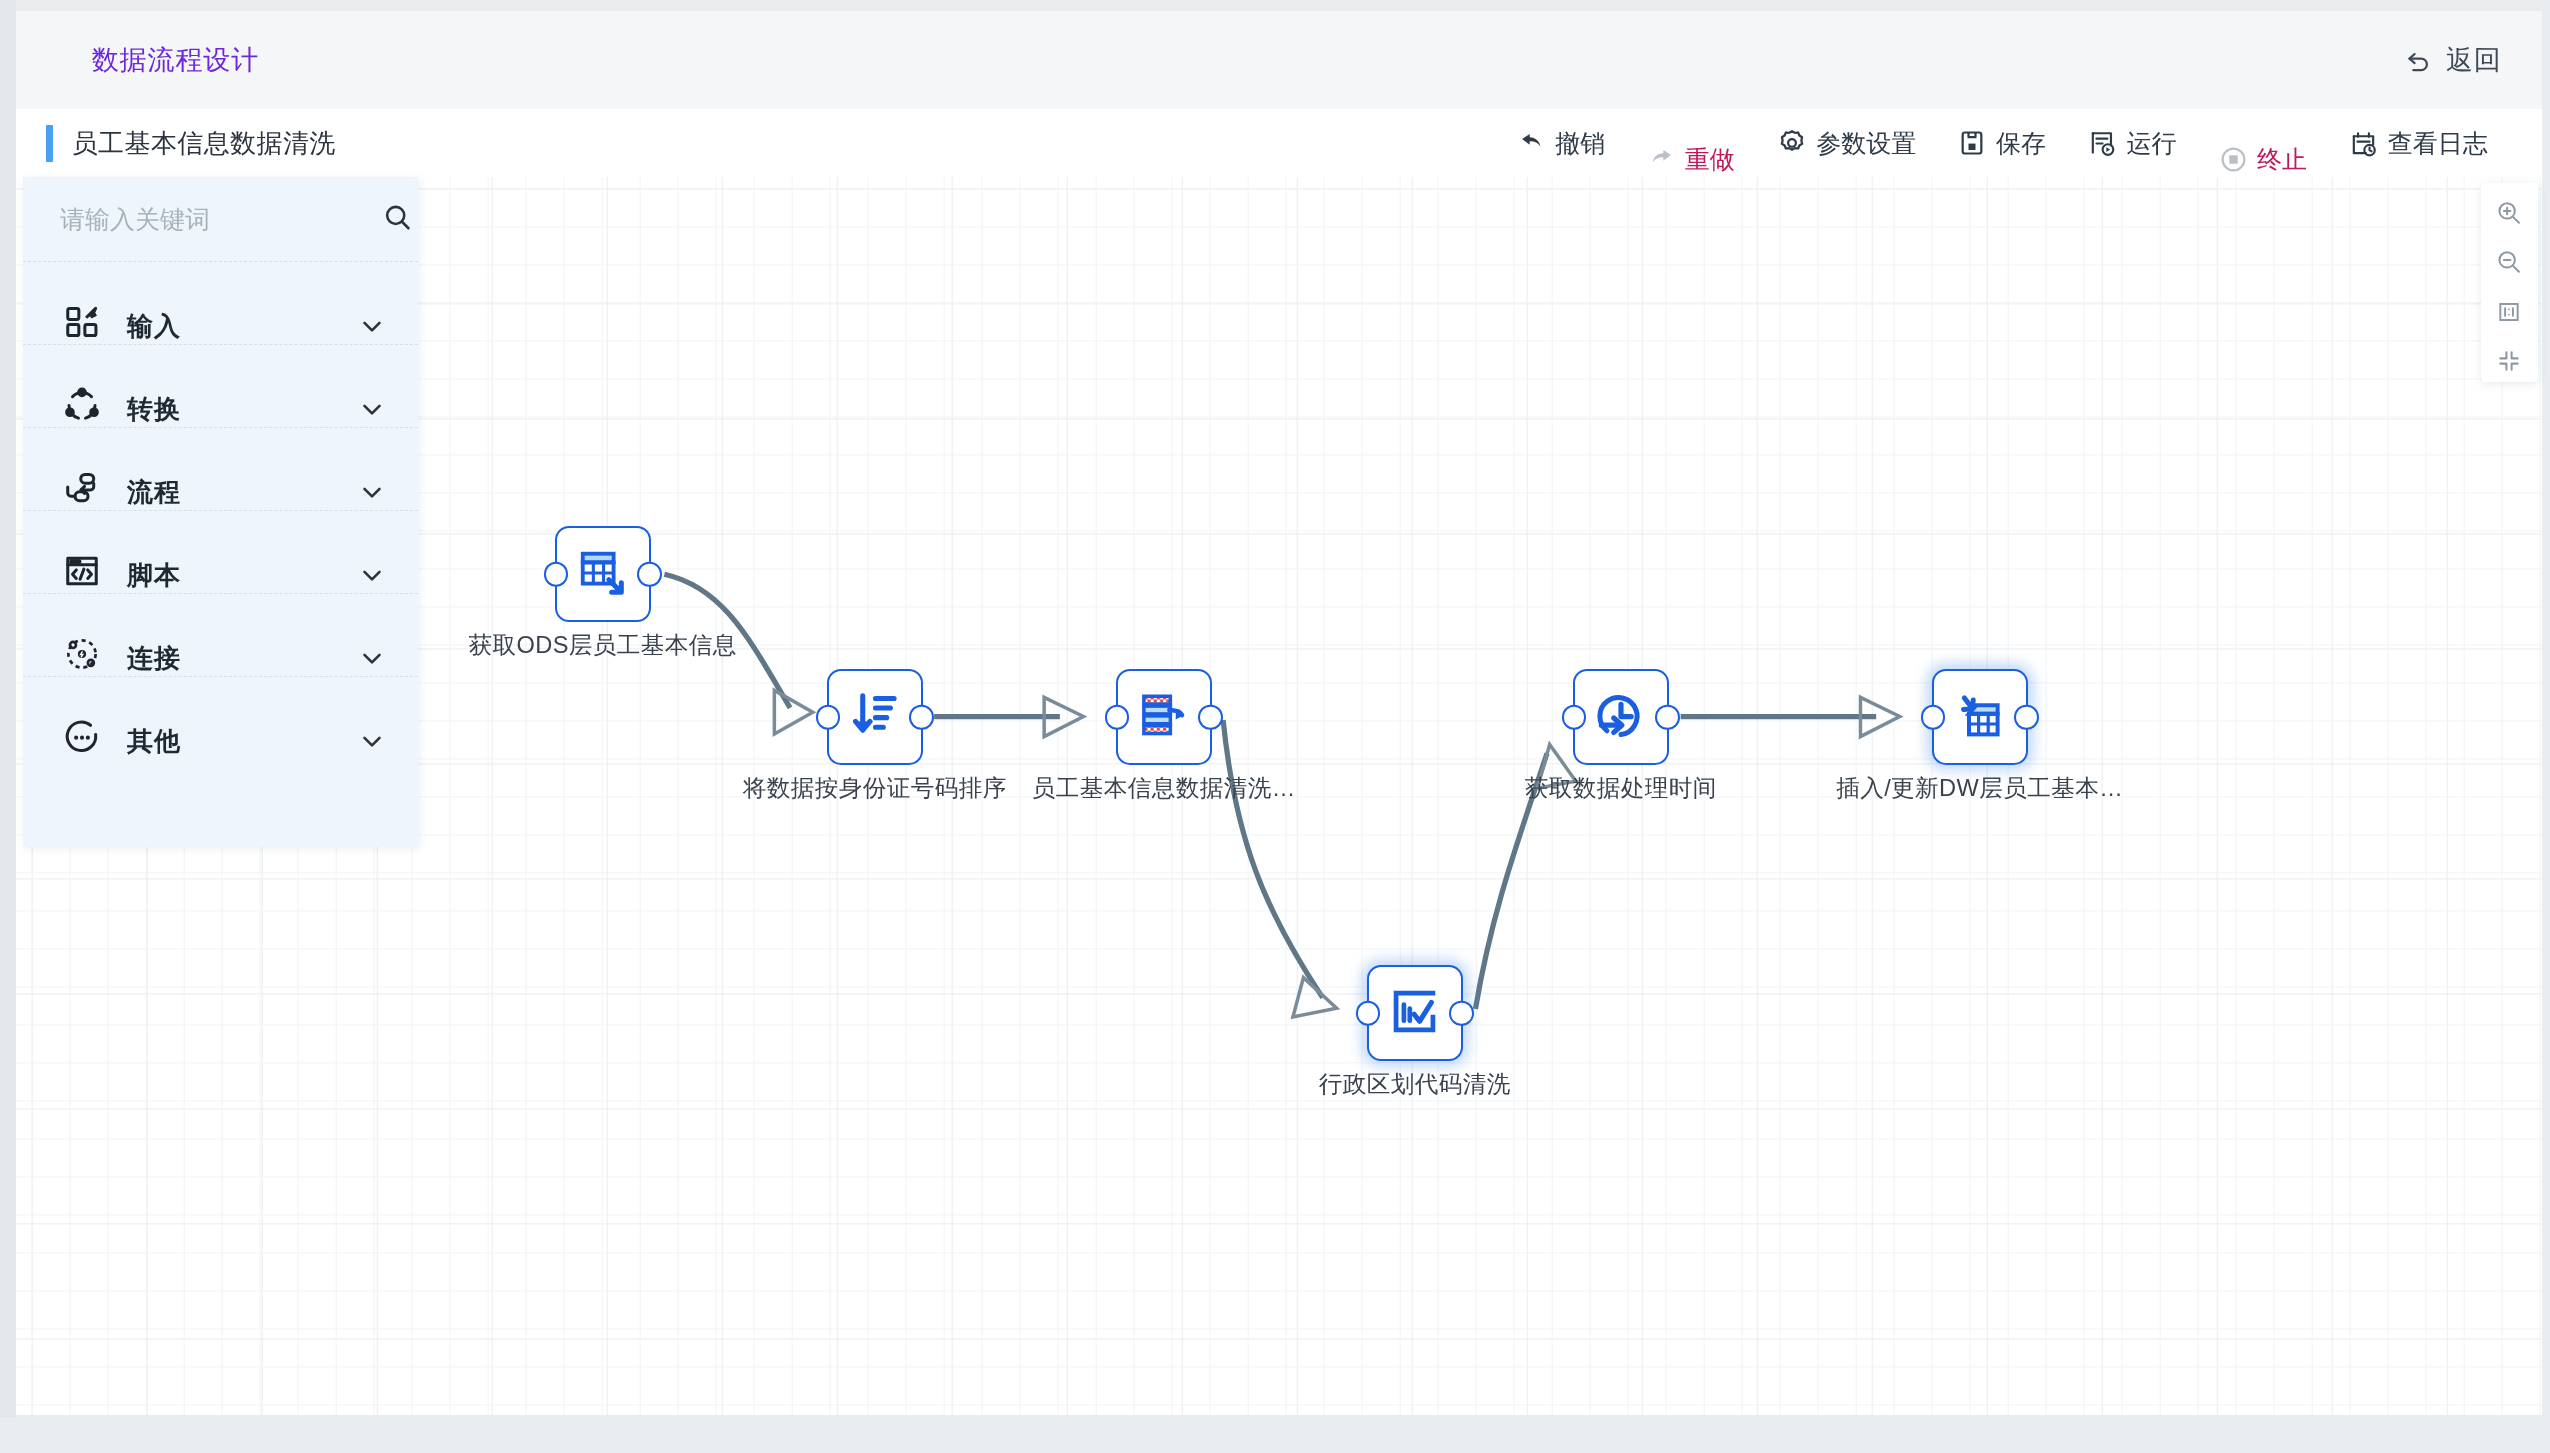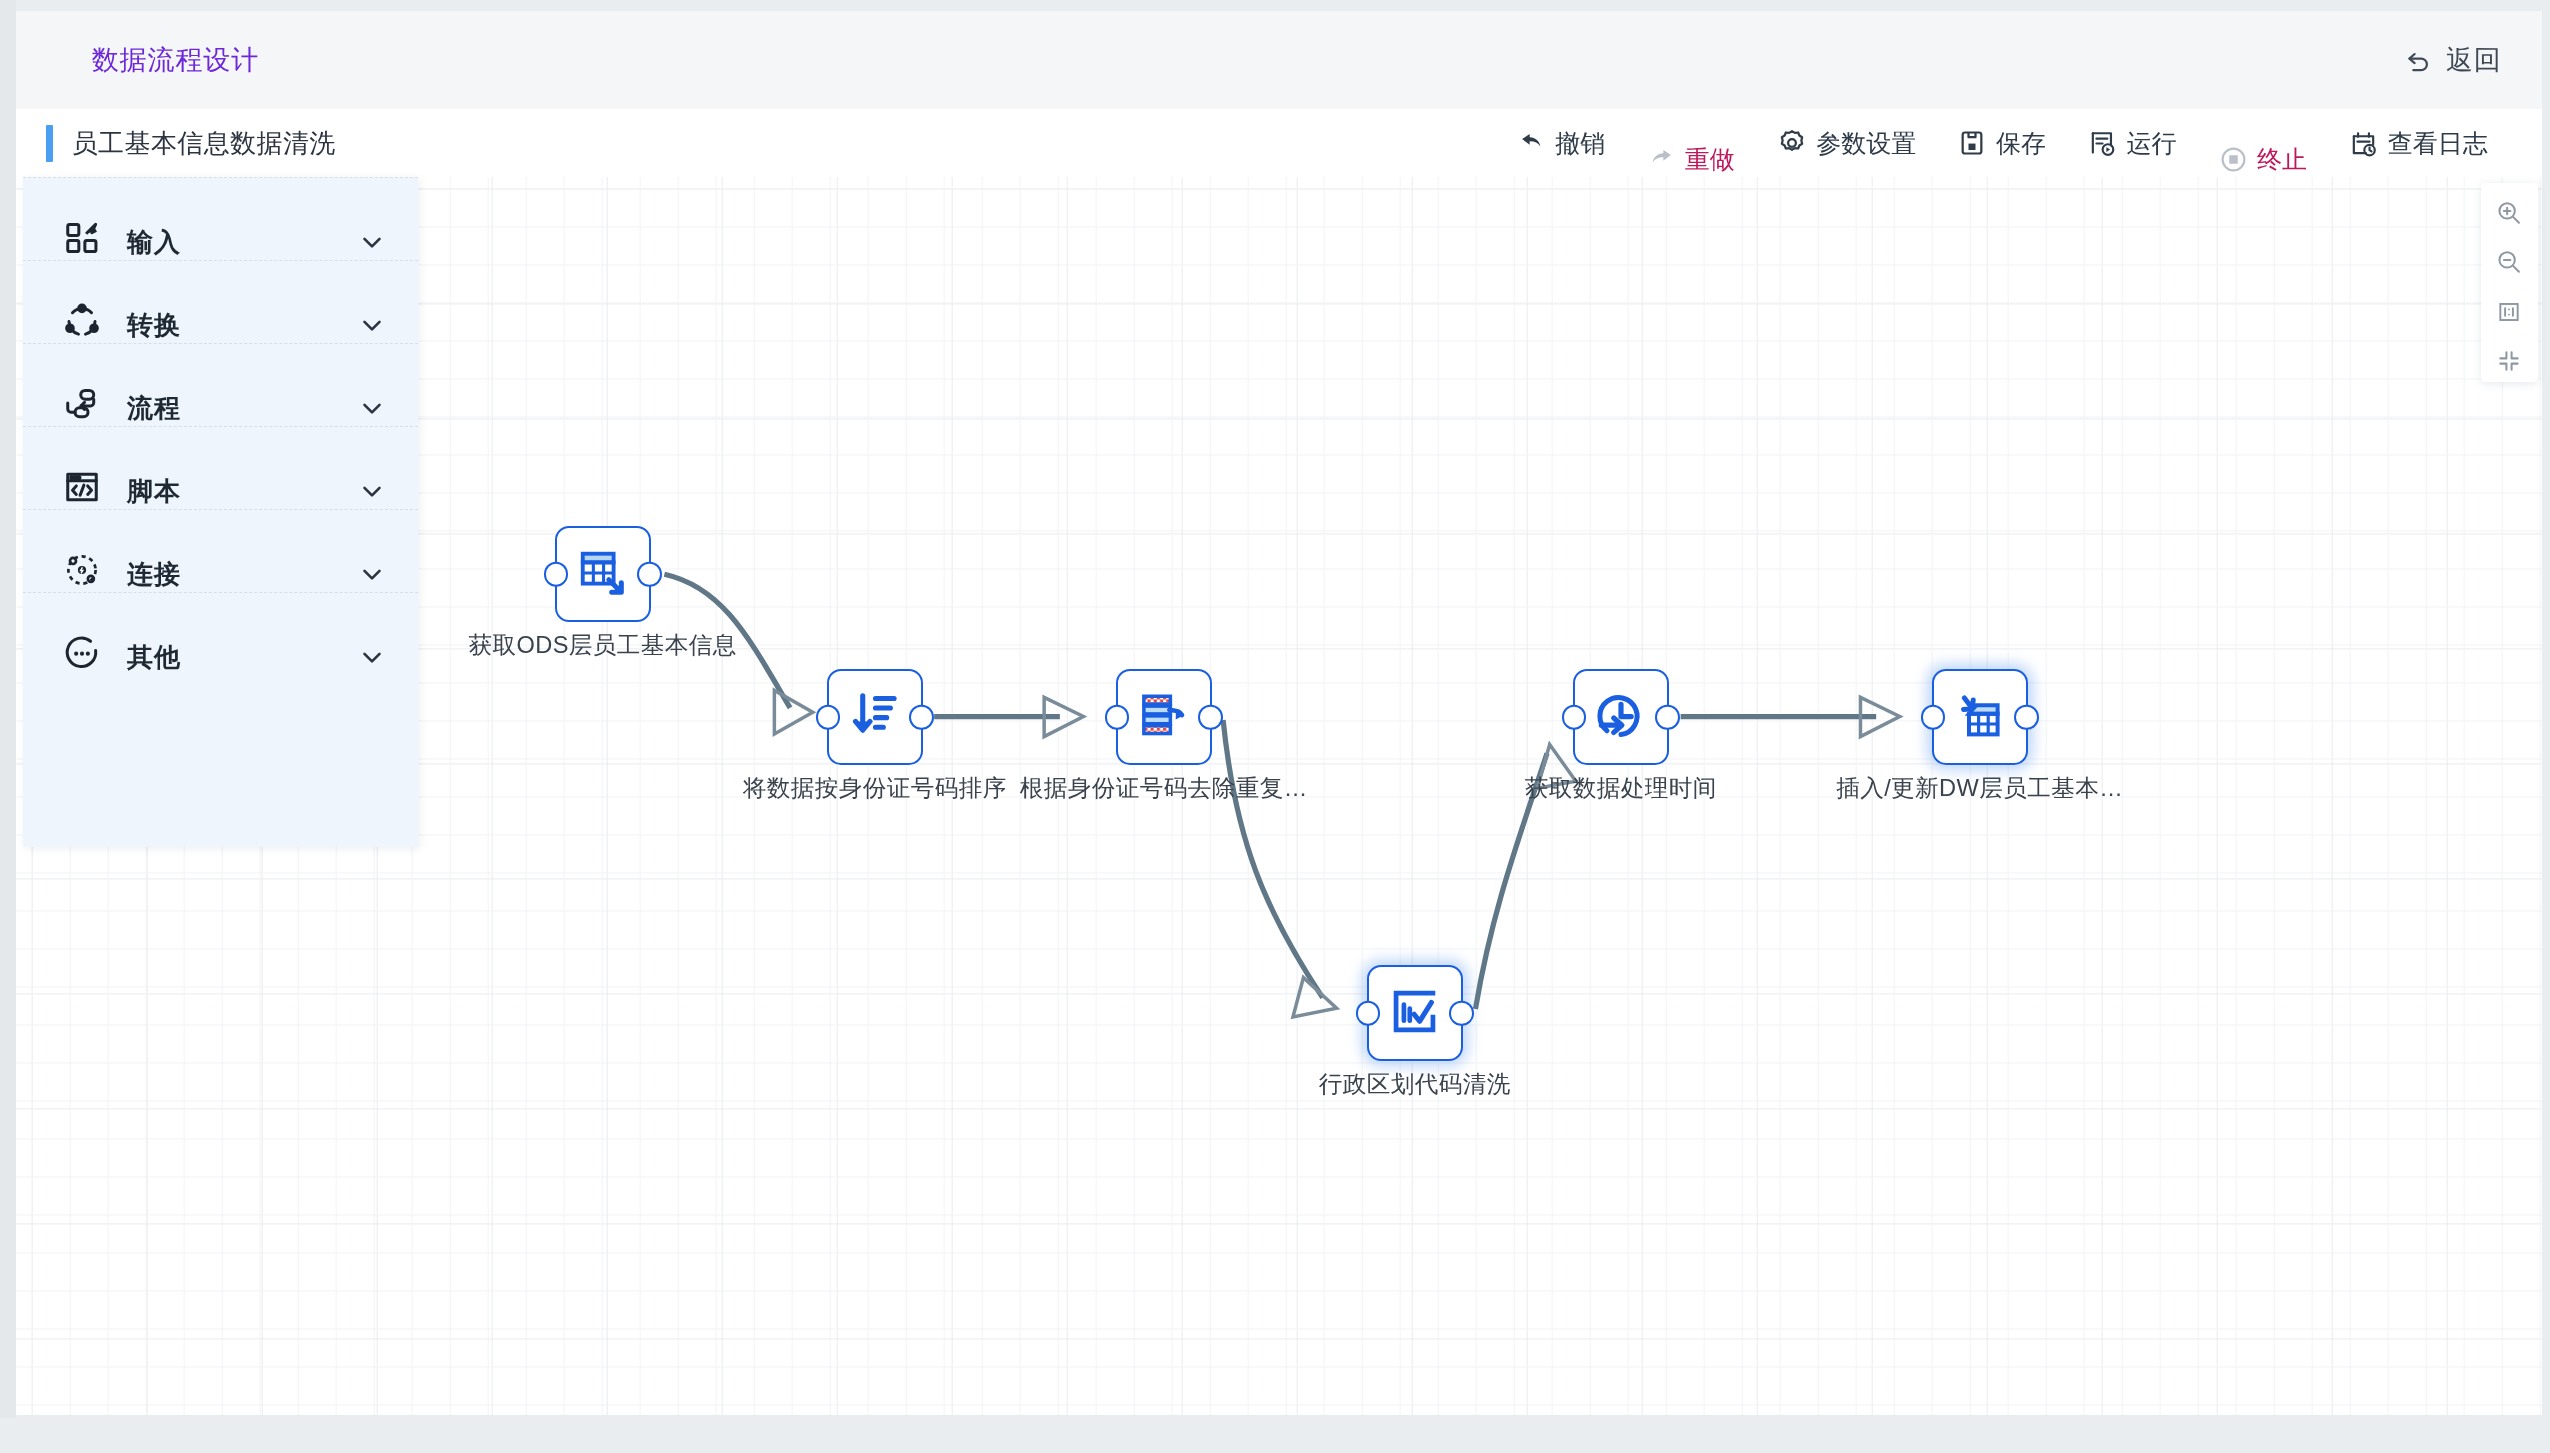--- a/index.html
+++ b/index.html
@@ -312,21 +312,21 @@
             <rect x="3" y="8.2" width="13.5" height="4" fill="#bcdcf8" stroke="#1a5fe0" stroke-width="1.8"></rect>
             <rect x="3" y="13.2" width="13.5" height="4" fill="#bcdcf8" stroke="#1a5fe0" stroke-width="1.8"></rect>
             <rect x="3" y="18.2" width="13.5" height="4" fill="url(#dup)" stroke="#1a5fe0" stroke-width="1.8"></rect>
             <path d="M16 10.2 C 21 10.5, 21.5 11.6, 22.4 12.8" stroke="#1a5fe0" stroke-width="2.4" fill="none" stroke-linecap="round"></path>
             <path d="M19.4 10.2 L23.4 12.9 L19.2 15 z" fill="#1a5fe0"></path>
           </svg>
         </span>
         <div class="port in"></div>
         <div class="port out"></div>
       </div>
-      <div class="node-label">根据身份证号码去除重复…</div>
+      <div class="node-label">员工基本信息数据清洗…</div>
     </div>
 
     <div class="node-wrap" style="left:1351px; top:788px;">
       <div class="node glow">
         <span>
           <svg width="51" height="51" viewBox="0 0 26 26">
             <path d="M3.6 3.6 h18.8 M3.6 3.6 v18.8 M3.6 22.4 h18.8 M22.4 22.4 v-6.5" stroke="#1a5fe0" stroke-width="2.4" fill="none" stroke-linecap="square"></path>
             <path d="M7.6 9.5 v8.2 M10.6 11.5 v6.2" stroke="#1a5fe0" stroke-width="2.4" stroke-linecap="round"></path>
             <path d="M12.8 14.4 L15.6 18 L21.6 8.4" stroke="#1a5fe0" stroke-width="2.6" fill="none" stroke-linecap="round" stroke-linejoin="round"></path>
           </svg>
@@ -366,20 +366,29 @@
         <div class="port in"></div>
         <div class="port out"></div>
       </div>
       <div class="node-label">插入/更新DW层员工基本…</div>
     </div>
 
   </div>
 
   <div class="palette">
 
+    <div class="search-row">
+      <input class="search-input" type="text" placeholder="请输入关键词" style="">
+      <span class="search-ico">
+        <svg width="31" height="31" viewBox="0 0 24 24" fill="none" stroke="#2b3440" stroke-width="2" stroke-linecap="round">
+          <circle cx="10.6" cy="10.4" r="6.6"></circle>
+          <path d="M15.5 15.3 L20.5 20.3"></path>
+        </svg>
+      </span>
+    </div>
 
     <div class="pal-item">
       <span class="pal-ico">
         <svg width="38" height="38" viewBox="0 0 24 24" fill="none" stroke="#1c2530" stroke-width="1.9">
           <rect x="3" y="3.4" width="7" height="7" rx="1.2"></rect>
           <rect x="3" y="13.6" width="7" height="7" rx="1.2"></rect>
           <rect x="13.8" y="13.6" width="7" height="7" rx="1.2"></rect>
           <path d="M14.6 9.3 L20.6 3.4 L18.2 8.6 L21 7.2" fill="#1c2530" stroke-linejoin="round"></path>
         </svg>
       </span>

